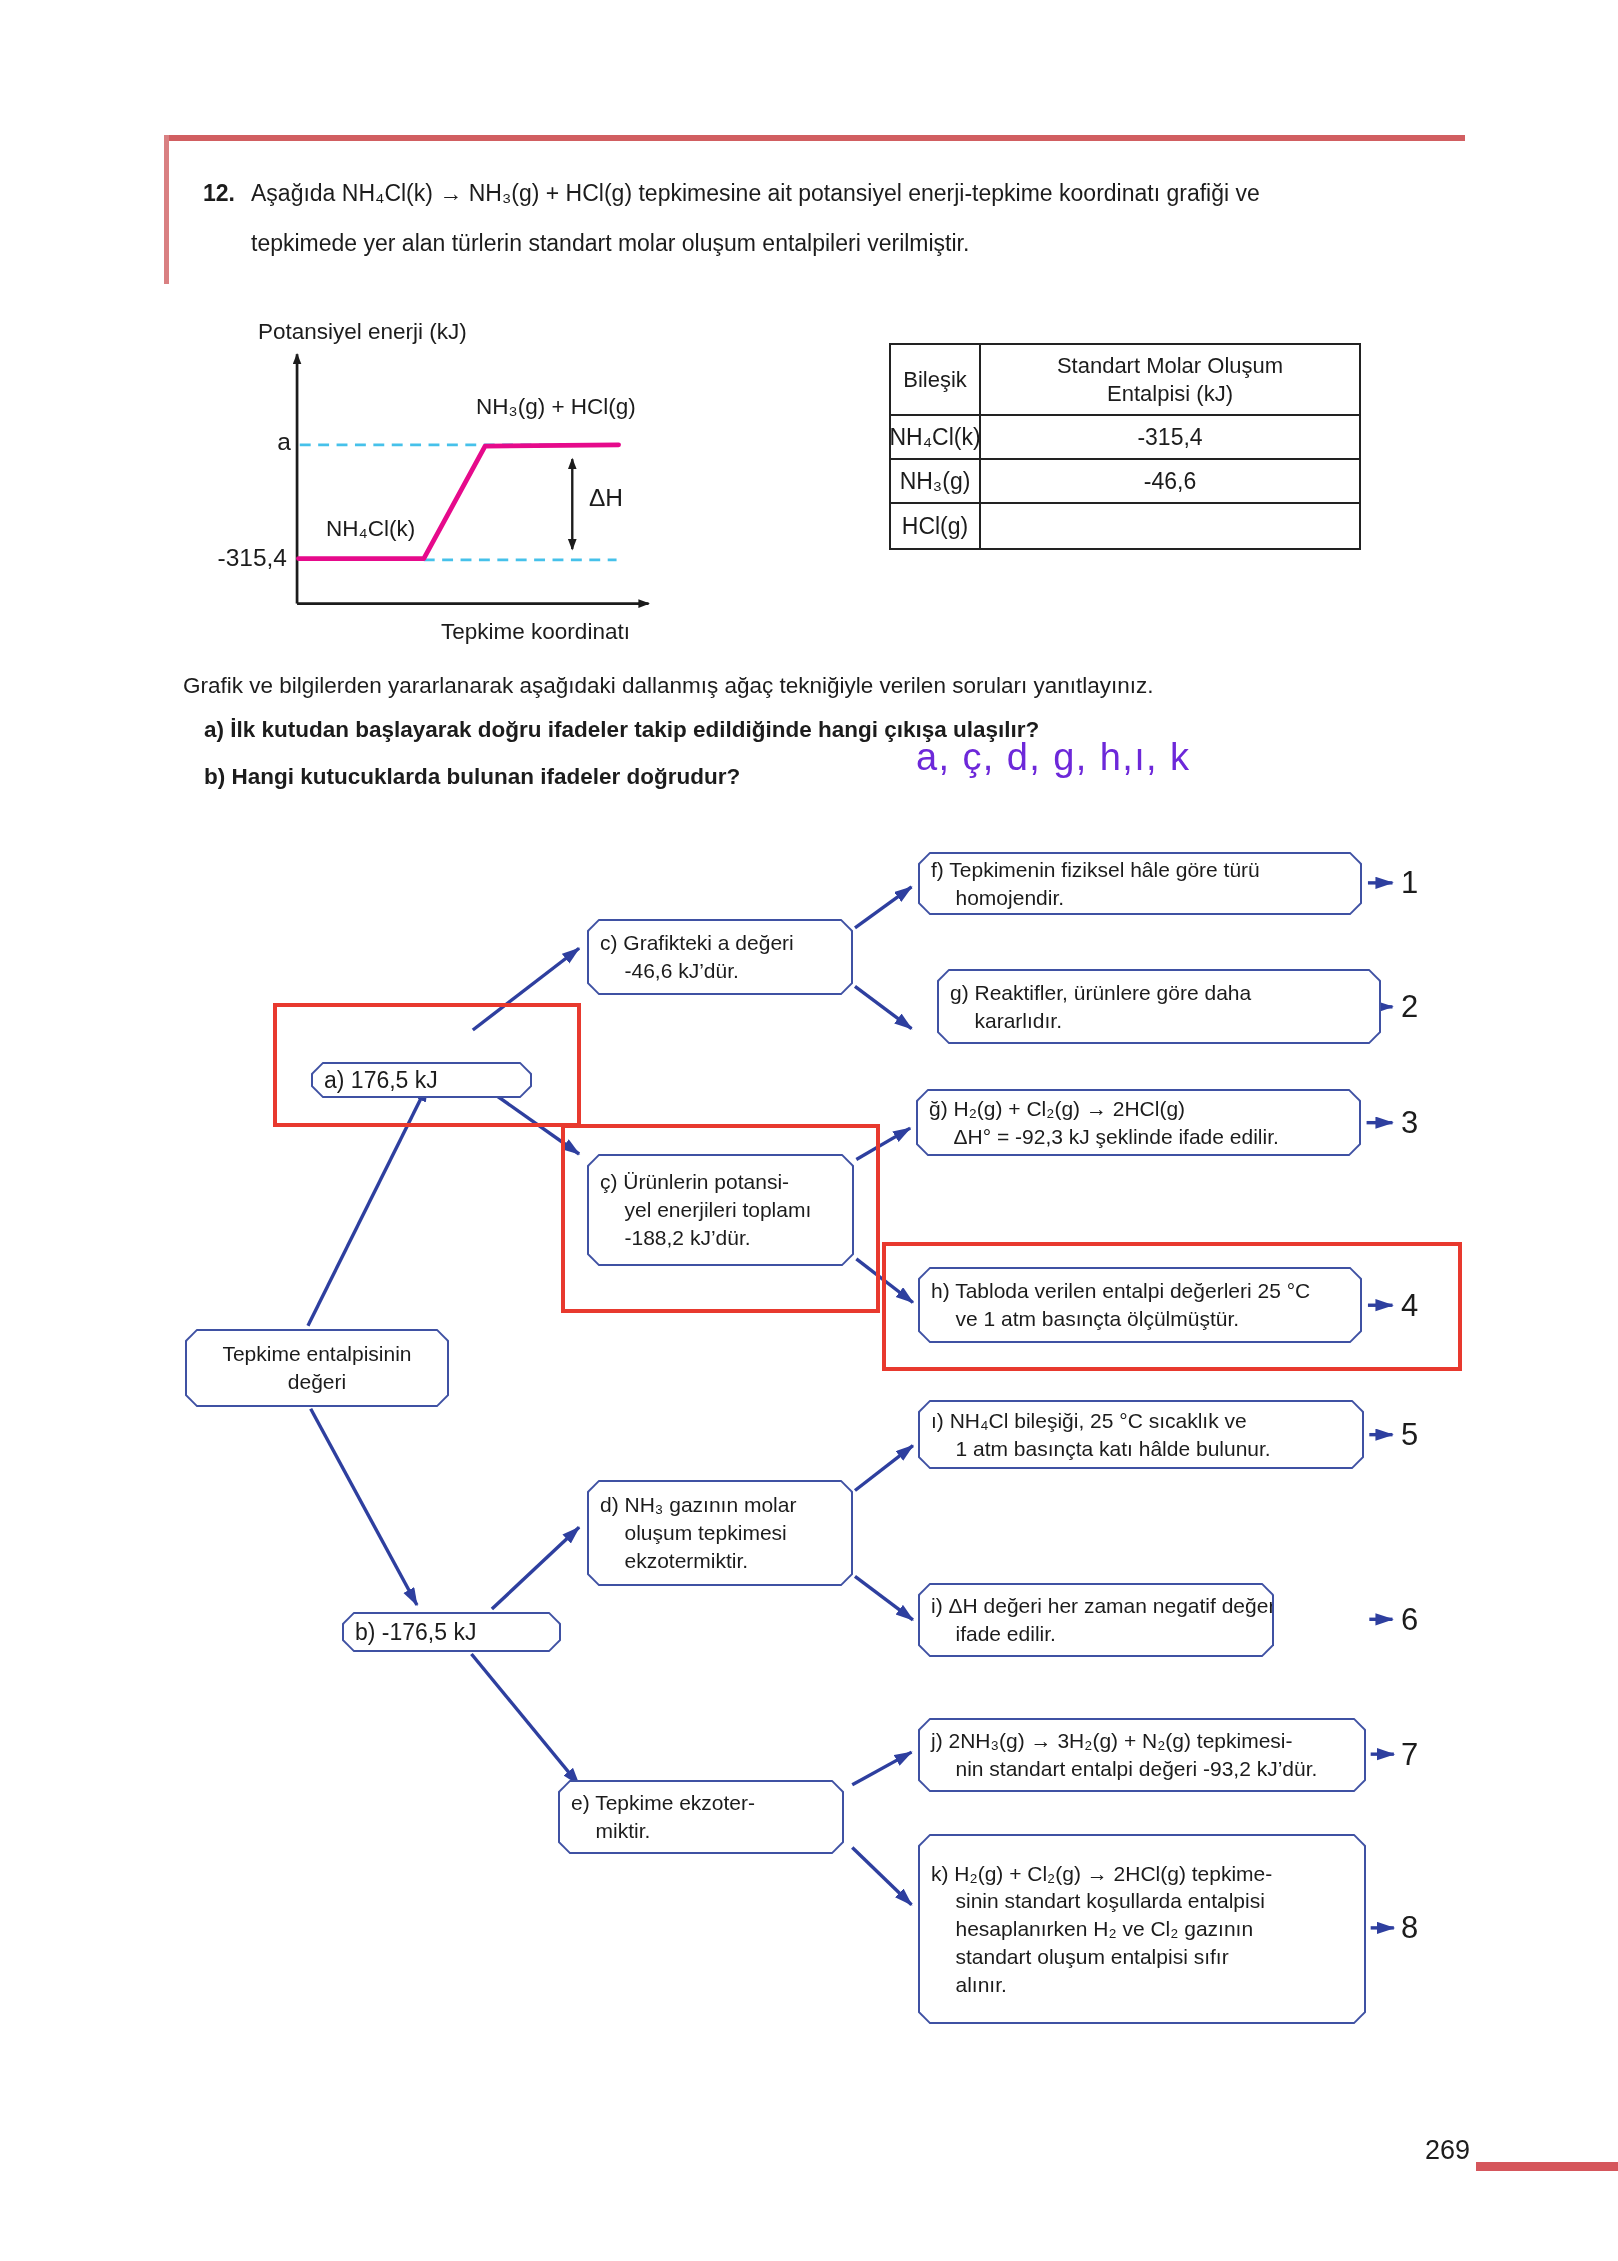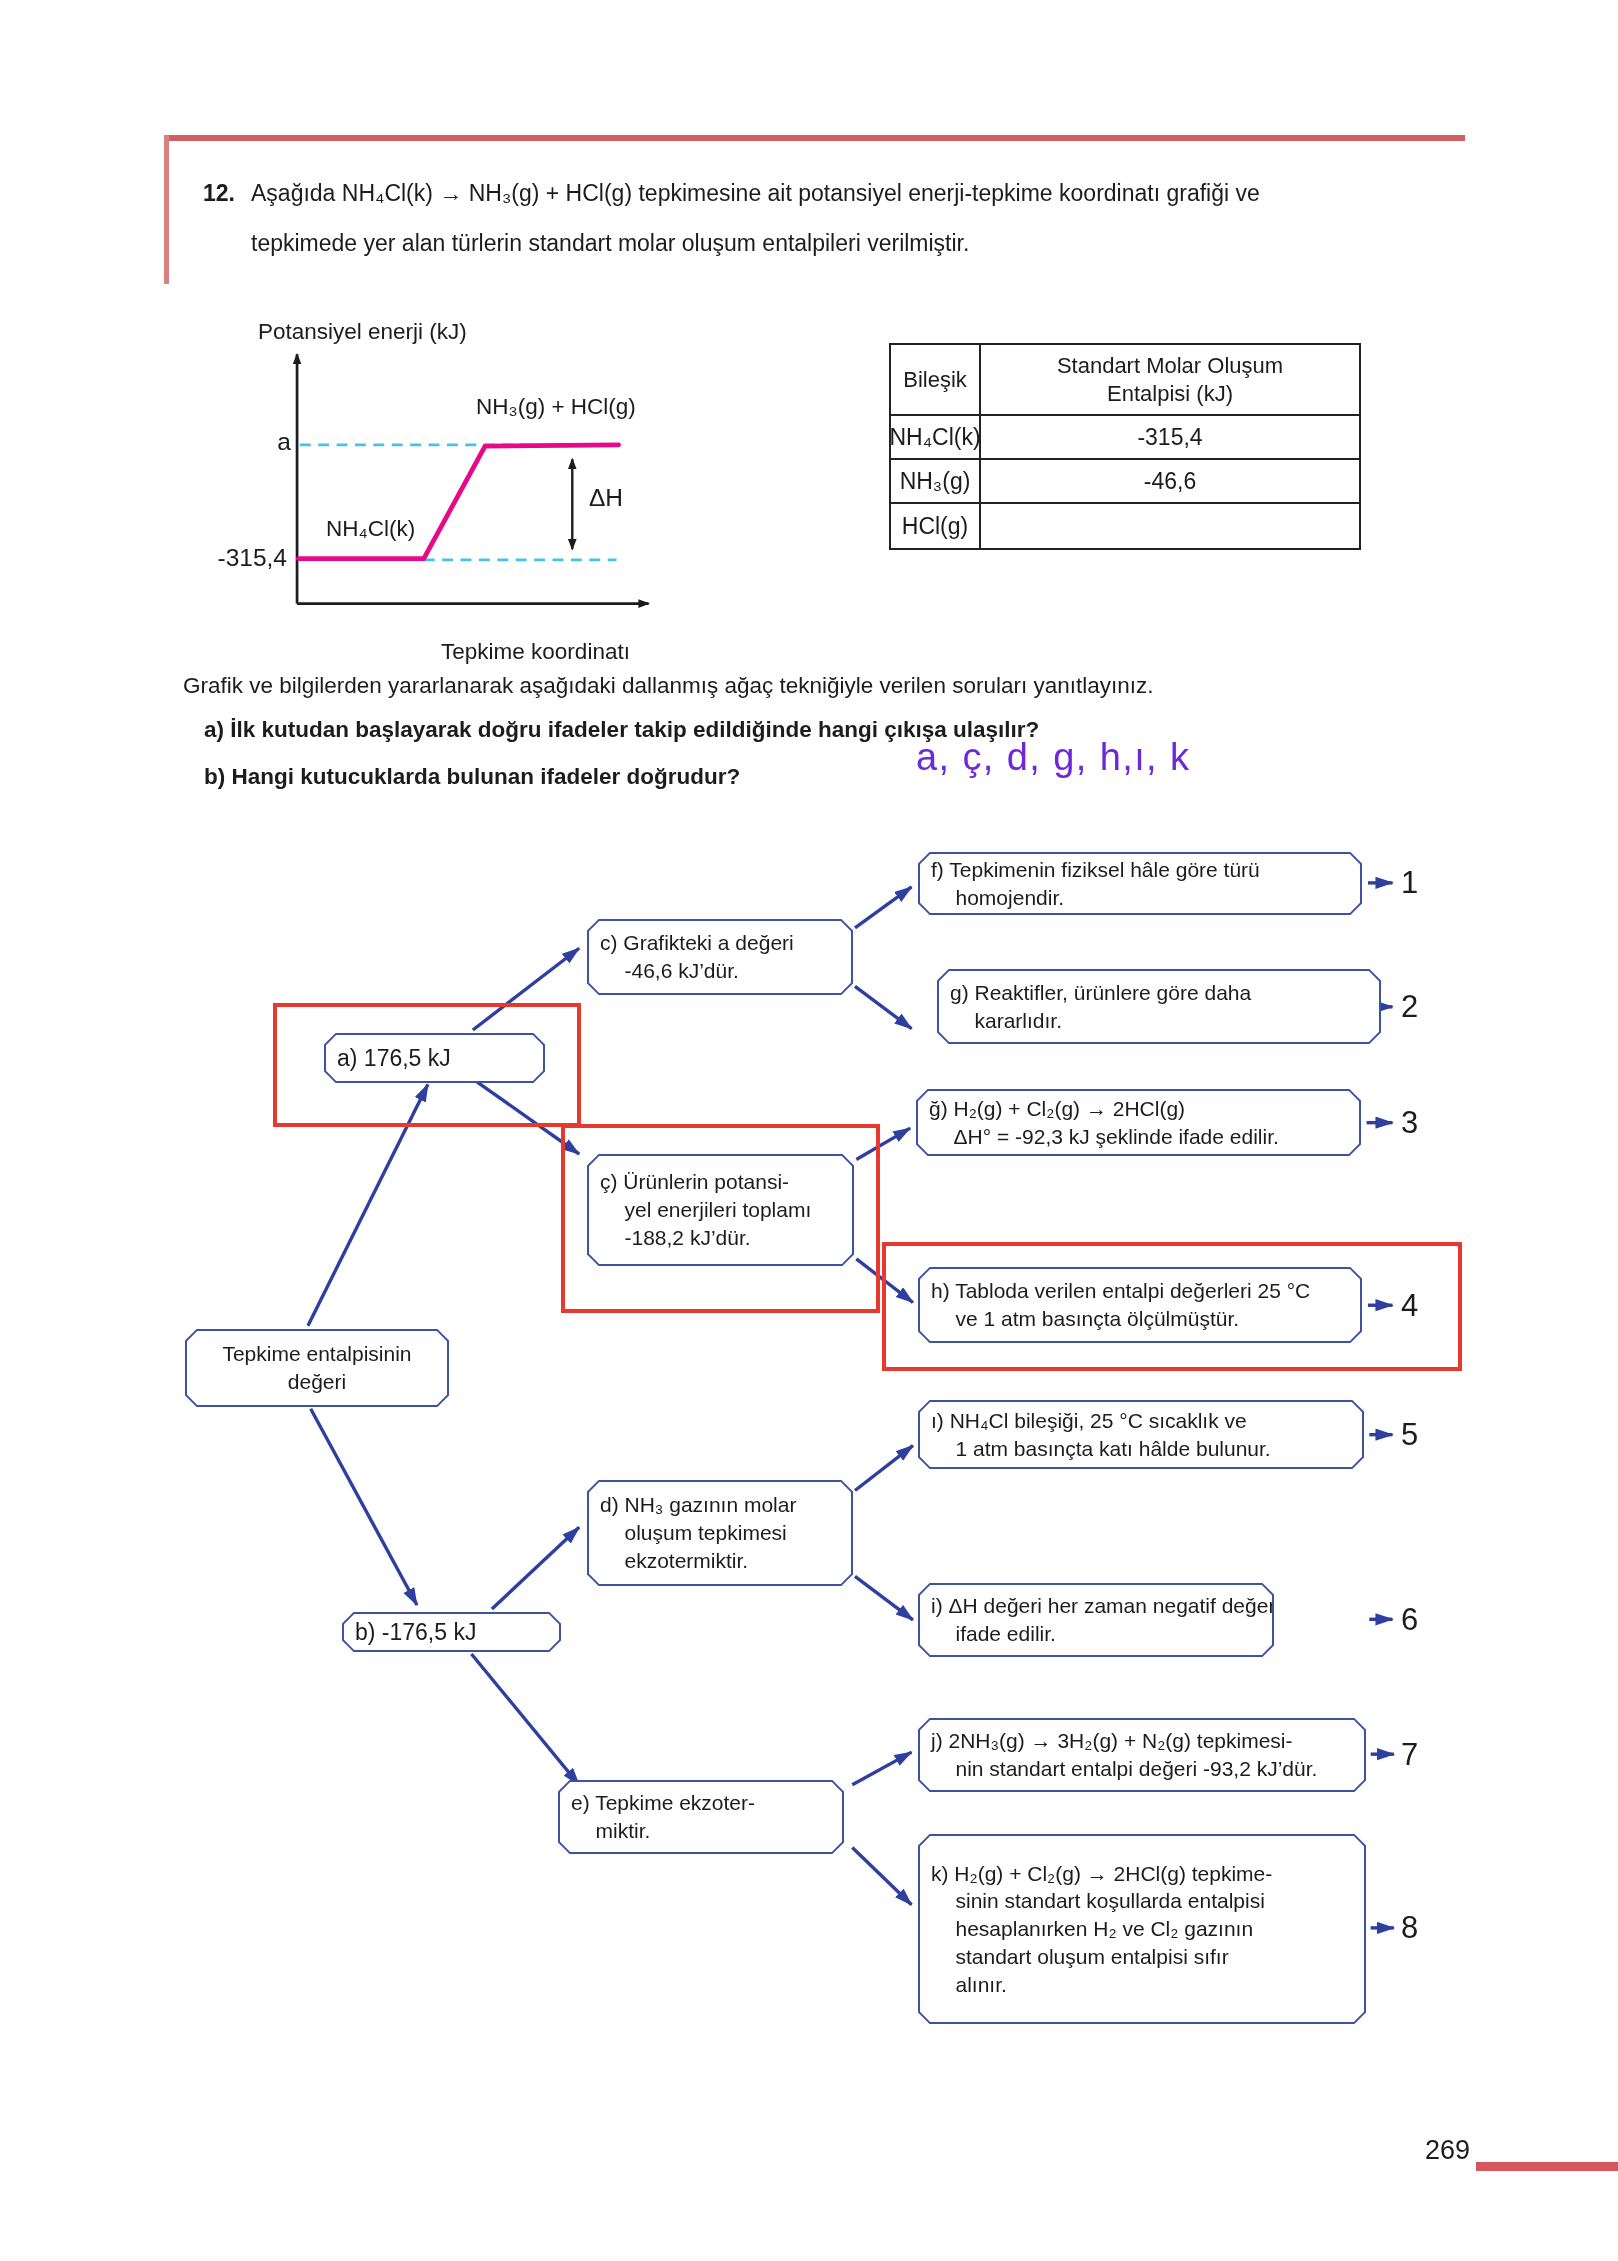--- a/index.html
+++ b/index.html
@@ -12,21 +12,21 @@
   
   .rule-h{left:167px;top:135px;width:1298px;height:6.1px;background:#d15e61;}
   .rule-v{left:164px;top:135px;width:4.8px;height:149px;background:#d98082;}
   
   .qnum{left:203px;top:180px;font-size:23px;font-weight:bold;}
   .qline1{left:251px;top:180px;font-size:23px;}
   .qline2{left:251px;top:230px;font-size:23px;}
   
   .glabel{font-size:22.5px;}
   .y-title{left:258px;top:319px;}
-  .x-title{left:406px;top:619px;width:259px;text-align:center;margin-top:20px;}
+  .x-title{left:406px;top:619px;width:259px;text-align:center;}
   .lvl-a{left:264px;top:428px;width:27px;text-align:right;font-size:24.5px;}
   .lvl-r{left:213px;top:544px;width:74px;text-align:right;font-size:24.5px;}
   .lbl-react{left:326px;top:516px;}
   .lbl-prod{left:476px;top:394px;}
   .lbl-dh{left:589px;top:484px;font-size:24.5px;}
   
   .tbl{left:889px;top:343px;width:468px;border:2.7px solid #222;border-collapse:collapse;
        display:grid;grid-template-columns:90px 1fr;grid-template-rows:71px 44px 44px 44px;}
   .tc{border-right:2px solid #222;border-bottom:2px solid #222;display:flex;align-items:center;justify-content:center;
       text-align:center;font-size:22px;flex-direction:column;line-height:1.25;}
@@ -146,21 +146,21 @@
 <div class="abs item item-b">b) Hangi kutucuklarda bulunan ifadeler doğrudur?</div>
 <div class="abs answer">a, ç, d, g, h,ı, k</div>
 
 <div class="abs node" style="left:185px;top:1329px;width:264px;height:78px;">
   <div class="node-in center">
     <div class="ln">Tepkime entalpisinin</div>
     <div class="ln">değeri</div>
   </div>
 </div>
 
-<div class="abs node" style="left:311px;top:1033px;width:221px;height:50px;margin-left:13px;">
+<div class="abs node" style="left:311px;top:1062px;width:221px;height:36px;">
   <div class="node-in big">
       <div class="ln">a) 176,5 kJ</div>
     </div>
 </div>
 
 <div class="abs node" style="left:342px;top:1612px;width:219px;height:40px;">
   <div class="node-in big">
       <div class="ln">b) -176,5 kJ</div>
     </div>
 </div>

